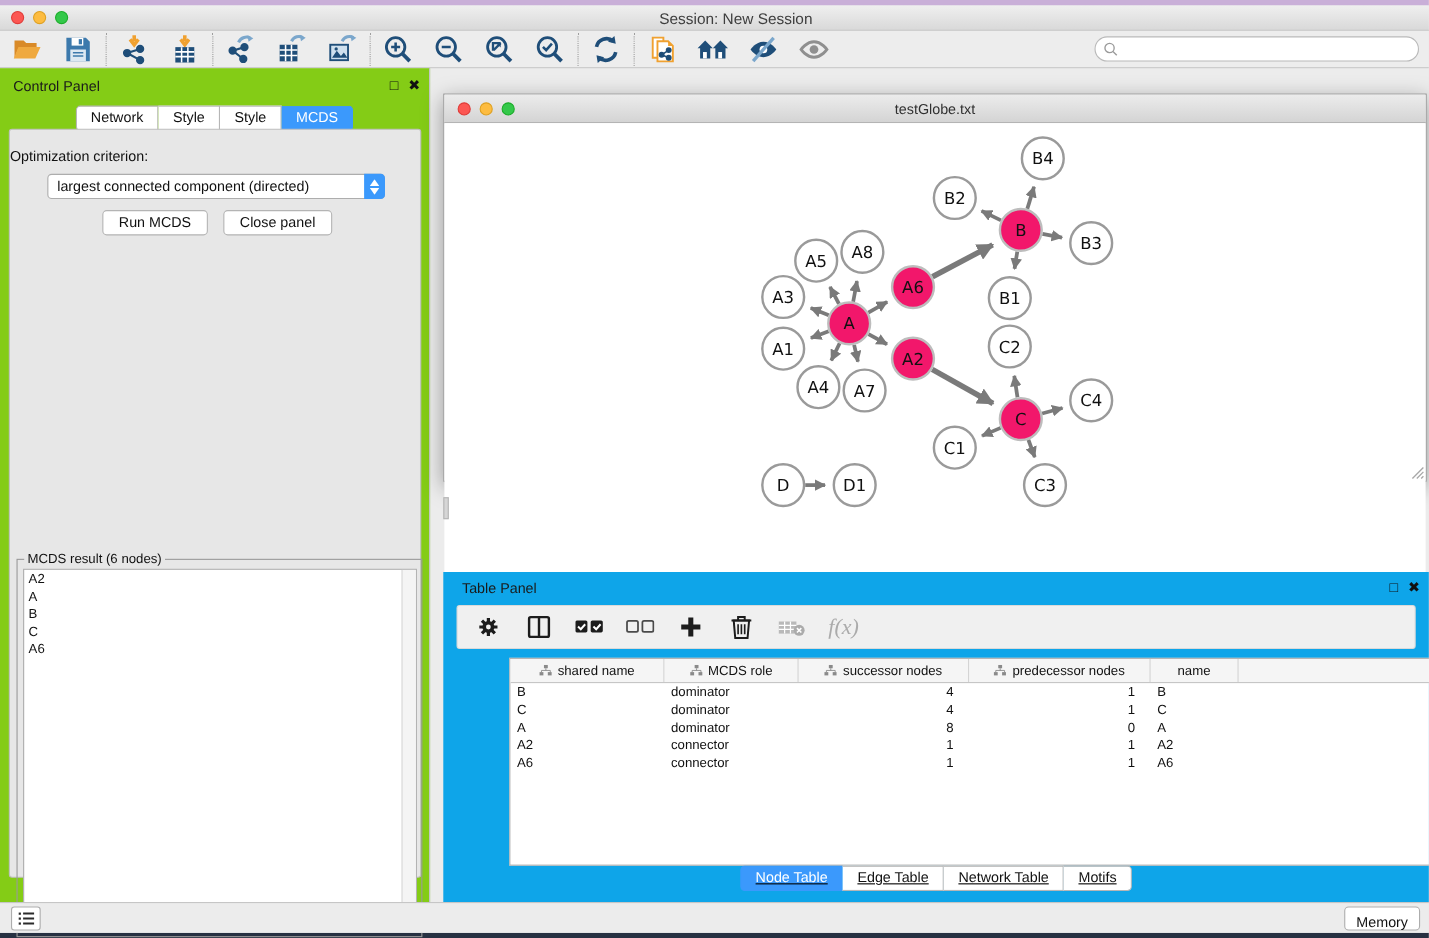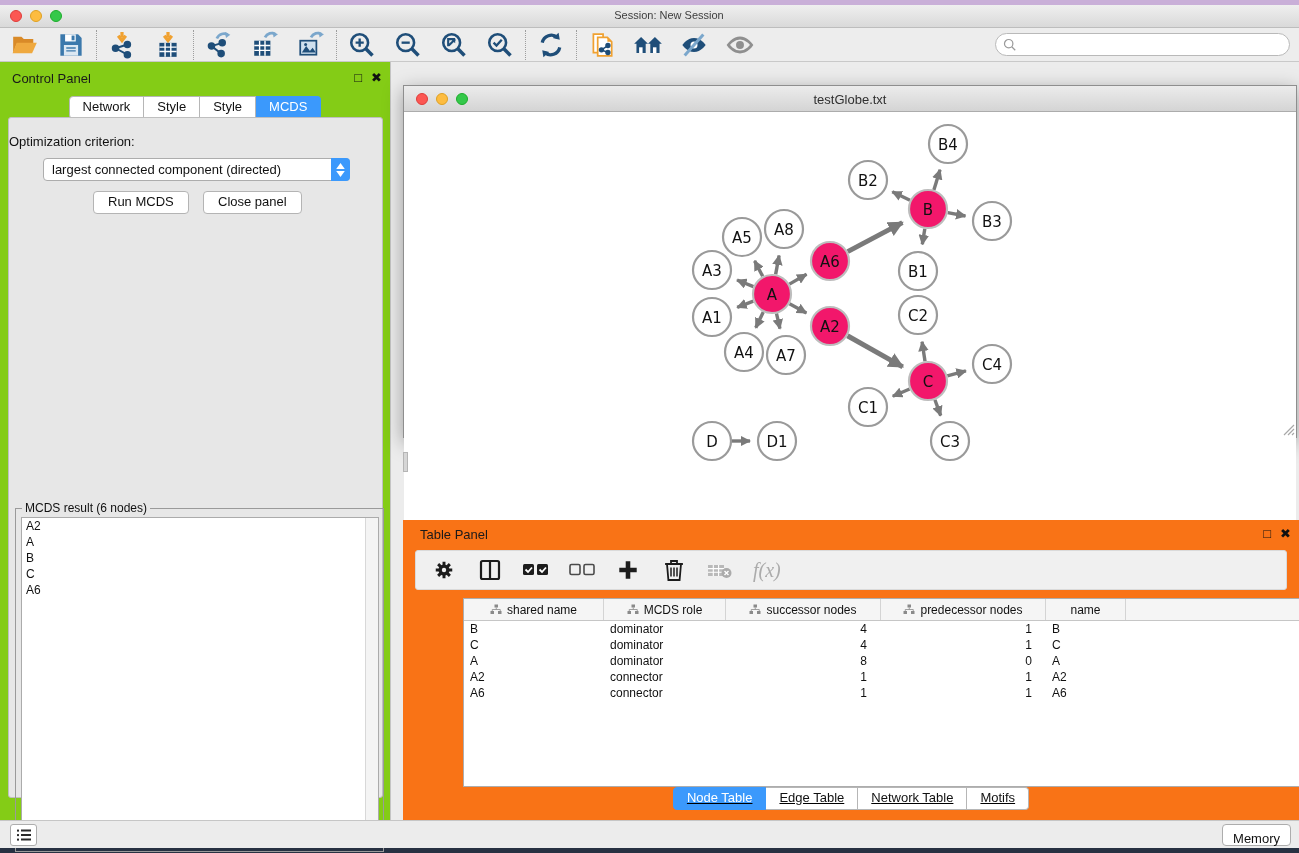--- a/index.html
+++ b/index.html
@@ -11,21 +11,21 @@
 
   
   .titlebar { position:absolute; left:0; top:5px; width:1299px; height:23px;
     background:linear-gradient(#EFEFEF,#D9D9D9); border-bottom:1px solid #BDBDBD; }
   .lights { position:absolute; left:10px; top:5px; display:flex; gap:8px; }
   .light { width:12px; height:12px; border-radius:50%; }
   .light.red    { background:#FC5753; border:1px solid #DF3D3A; }
   .light.yellow { background:#FDBC40; border:1px solid #DEA123; }
   .light.green  { background:#34C84A; border:1px solid #1DAD2B; }
   .titlebar-title { position:absolute; left:15px; right:0; top:4px; text-align:center;
-    font-size:11px; color:#3E3E3E;padding-left:24px; }
+    font-size:14px; color:#3E3E3E;padding-left:24px; }
 
   
   .toolbar { position:absolute; left:0; top:28px; width:1299px; height:34px;
     background:#EDEDED; border-bottom:1px solid #C9C9C9; display:flex; align-items:center; }
   .tb-group { display:flex; align-items:center; height:34px; padding:0 8px; gap:12px; }
   .tb-sep { width:1px; height:30px; border-left:1px dotted #9E9E9E; }
   .tb-btn { width:34px; height:30px; display:flex; align-items:center; justify-content:center; }
   .tb-btn svg { display:block; }
   .search-wrap { position:absolute; right:9px; top:5px; width:295px; height:23px;
     background:#fff; border:1px solid #B9B9B9; border-radius:12px;
@@ -75,21 +75,21 @@
   .net-titlebar { position:absolute; left:0; top:0; width:100%; height:26px;
     background:linear-gradient(#ECECEC,#D4D4D4); border-bottom:1px solid #ACACAC; }
   .net-titlebar .lights { top:7px; left:12px; }
   .net-title { position:absolute; left:0; right:0; top:6px; text-align:center; font-size:13px; color:#303030; }
   .net-canvas { position:absolute; left:0; top:26px; width:892px; height:428px; background:#fff; }
   .net-grip { position:absolute; right:1px; bottom:1px; }
   .net-side-tab { position:absolute; left:-1px; top:366px; width:5px; height:20px;
     background:#D6D6D6; border:1px solid #B5B5B5; }
 
   
-  .table-panel { position:absolute; left:403px; top:520px; width:896px; height:300px; background:#f97316; }
+  .table-panel { position:absolute; left:403px; top:520px; width:896px; height:300px; background:#0ea5e9; }
   .tp-head { position:absolute; left:0; top:6px; width:100%; height:18px; }
   .tp-title { position:absolute; left:17px; top:1px; font-size:13px; color:#1a1a1a; }
   .tp-toolbar { position:absolute; left:12px; top:30px; width:872px; height:40px;
     background:#F0F0F0; border:1px solid #DADADA; border-radius:3px;
     display:flex; align-items:center; gap:20px; padding-left:15px; }
   .tp-tool { width:26px; height:26px; display:flex; align-items:center; justify-content:center; }
   .fx-label { font-family:"Liberation Serif","DejaVu Serif",serif; font-style:italic;
     font-size:20px; color:#ABABAB; }
 
   .node-table { position:absolute; left:12px; top:78px; width:877px; height:189px;

